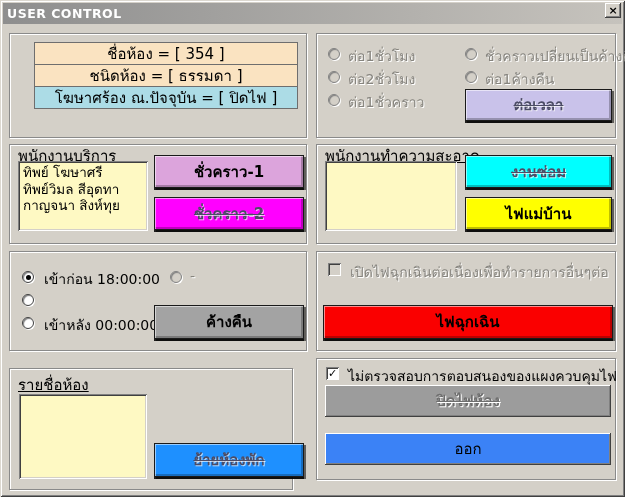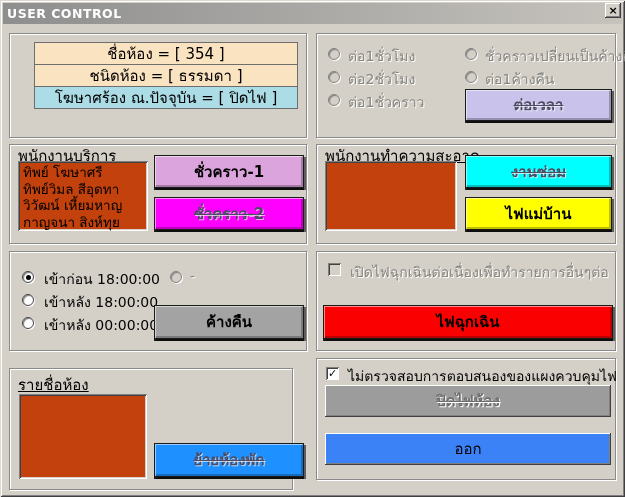--- a/index.html
+++ b/index.html
@@ -33,21 +33,21 @@
   .info-row {
     position:relative; height:23px; margin-top:-1px;
     border:1px solid #6e6e6e;
     display:flex; align-items:center; justify-content:center;
     font-size:15px;
   }
 
   .section-title { position:absolute; text-decoration:underline; font-size:15px; }
 
   .listbox {
-    position:absolute; background:#c2410c;
+    position:absolute; background:#fef9c3;
     box-shadow: inset 1px 1px 0 #808080, inset -1px -1px 0 #ffffff,
                 inset 2px 2px 0 #404040, inset -2px -2px 0 #d4d0c8;
     padding:3px 5px; overflow:hidden;
   }
   .listbox .item { font-size:13.5px; line-height:16.5px; white-space:nowrap; }
 
   .cbtn {
     position:absolute; display:flex; align-items:center; justify-content:center;
     font-weight:bold; font-size:15px; text-align:center;
     border:1px solid #1a1a1a;
@@ -118,21 +118,20 @@
     <div class="cbtn struck" style="left: 148px; top: 55px; width: 147px; height: 32px; background-color: rgb(201, 194, 234);">
       <span>ต่อเวลา</span>
     </div>
   </div>
 
   <div class="group" style="left:9px; top:144px; width:298px; height:100px;">
     <span class="section-title" style="left:8px; top:-1px;">พนักงานบริการ</span>
     <div class="listbox" style="left:8px; top:16px; width:130px; height:70px;">
       <div class="item">ทิพย์ โฆษาศรี</div>
       <div class="item">ทิพย์วิมล สีอุดทา</div>
-      <div class="item">วิวัฒน์ เหี้ยมหาญ</div>
       <div class="item">กาญจนา สิงห์ทุย</div>
     </div>
     <div class="cbtn" style="left: 144px; top: 10px; width: 150px; height: 33px; background-color: rgb(220, 164, 220);">
       <span>ชั่วคราว-1</span>
     </div>
     <div class="cbtn struck" style="left: 144px; top: 52px; width: 150px; height: 33px; background-color: rgb(255, 0, 255);">
       <span>ชั่วคราว-2</span>
     </div>
   </div>
 
@@ -146,21 +145,20 @@
       <span>ไฟแม่บ้าน</span>
     </div>
   </div>
 
   <div class="group" style="left:9px; top:251px; width:298px; height:100px;">
     <span class="radio checked" style="left:12px; top:19px;">
         <span class="dot"></span>
       </span>
     <span class="rlabel" style="left:34px; top:16px;">เข้าก่อน 18:00:00</span>
     <span class="radio" style="left:12px; top:42px;"></span>
-    <span class="rlabel" style="left:34px; top:39px;">เข้าหลัง 18:00:00</span>
     <span class="radio" style="left:12px; top:65px;"></span>
     <span class="rlabel" style="left:34px; top:62px;">เข้าหลัง 00:00:00</span>
     <span class="radio disabled" style="left:160px; top:19px;"></span>
     <span class="rlabel disabled-text" style="left:180px; top:16px;">-</span>
     <div class="cbtn" style="left: 144px; top: 53px; width: 150px; height: 34px; background-color: #a3a3a3;">
       <span>ค้างคืน</span>
     </div>
   </div>
 
   <div class="group" style="left:316px; top:251px; width:300px; height:100px;">

